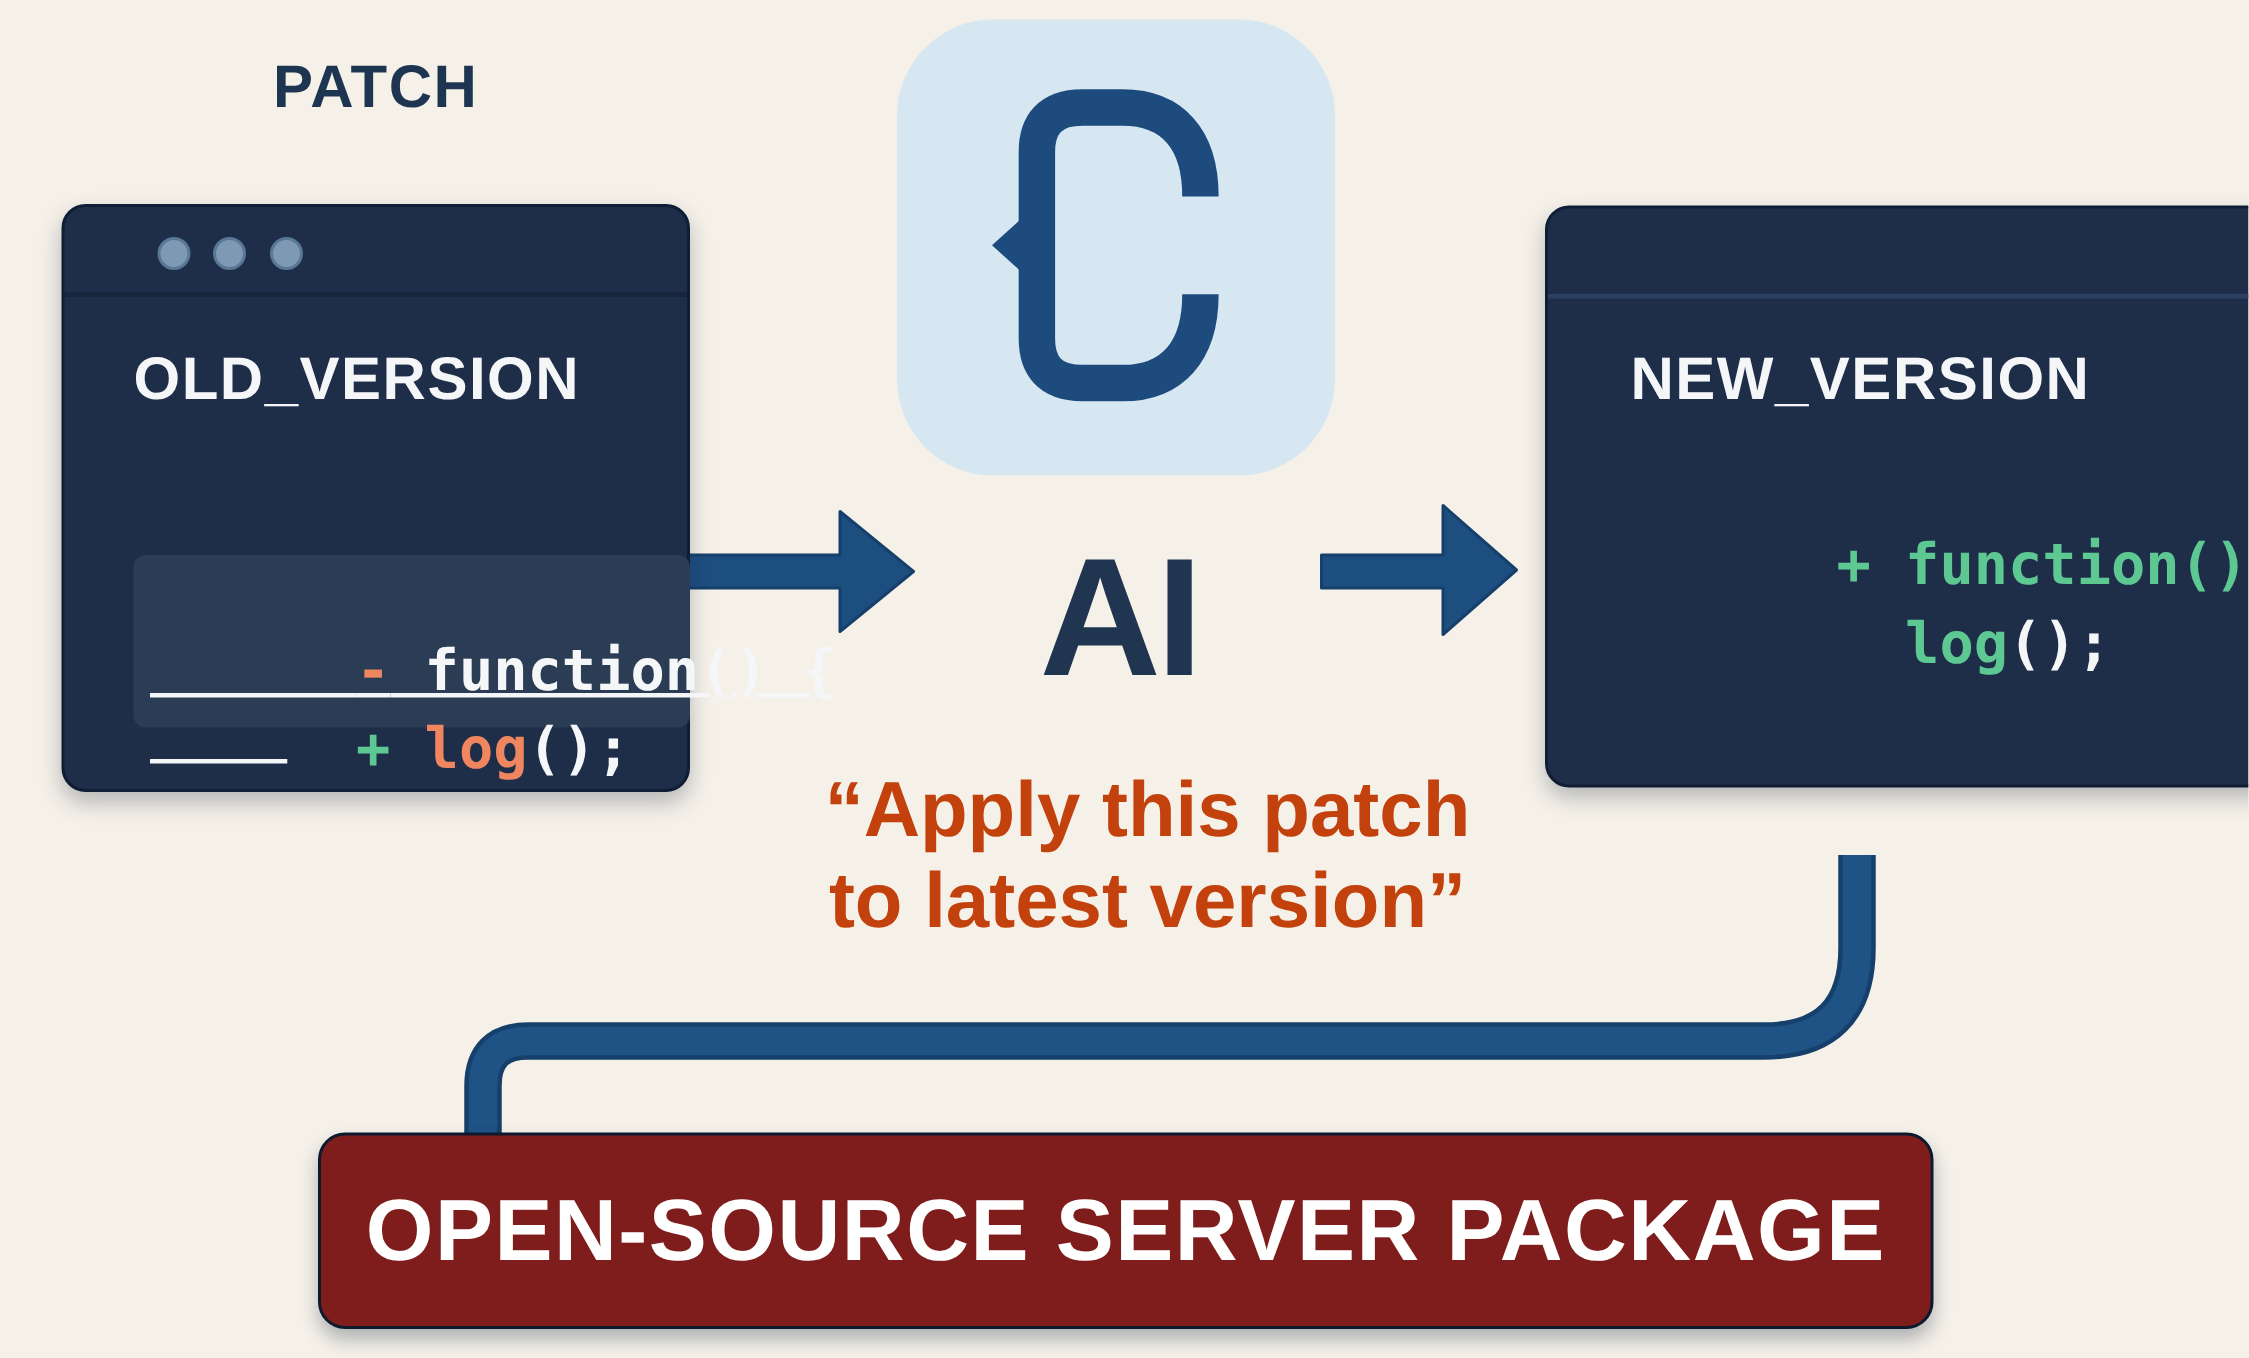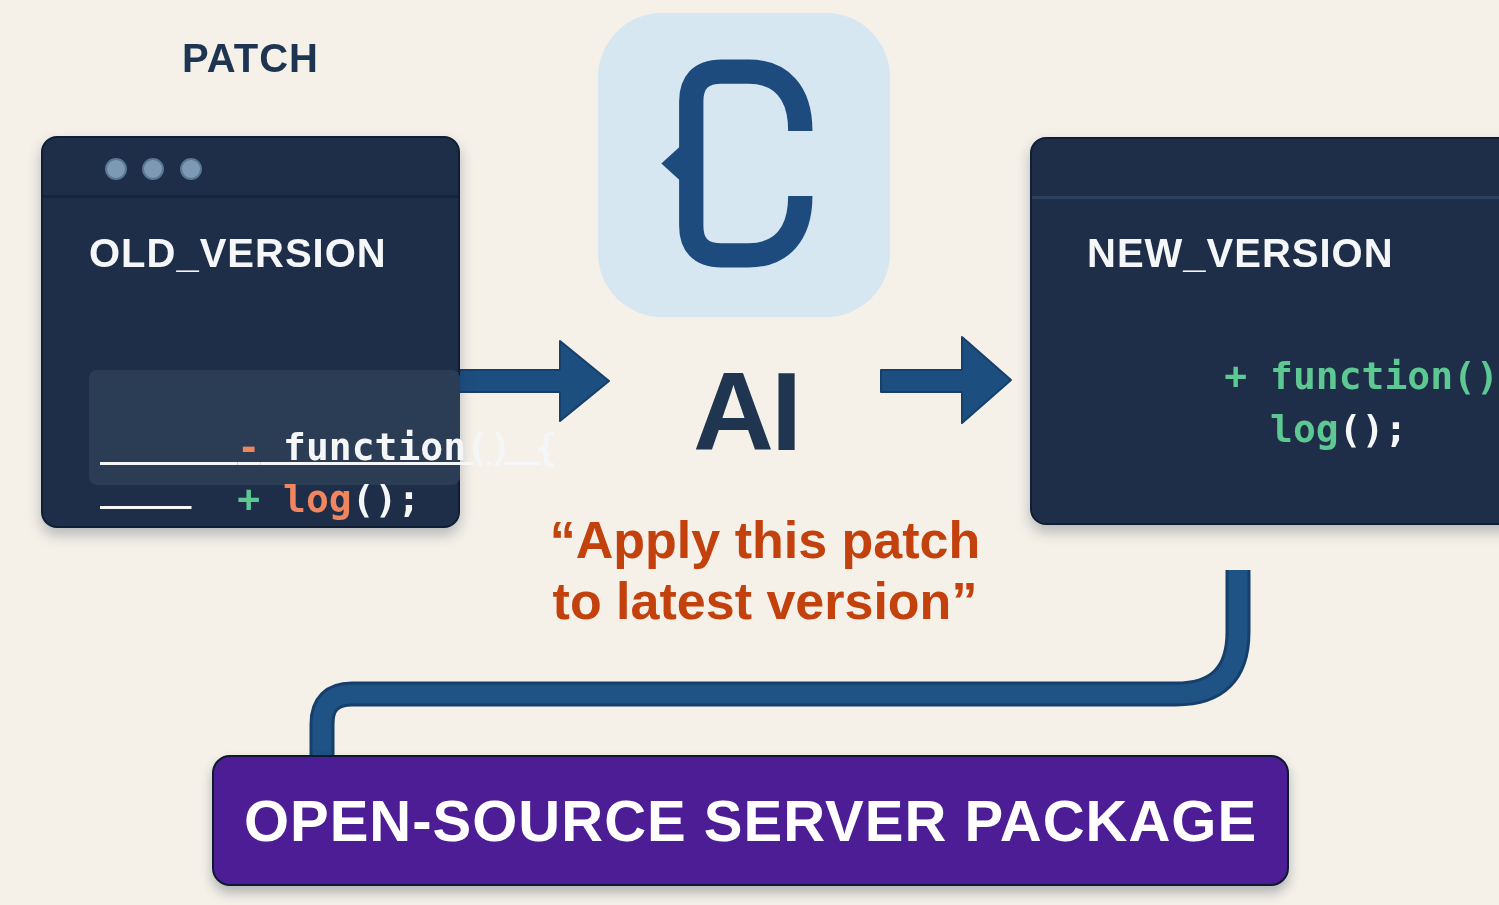--- a/index.html
+++ b/index.html
@@ -41,21 +41,21 @@
 
   #ai-icon-tile{position:absolute;left:598px;top:13px;width:292px;height:304px;border-radius:64px;
                 background:#d6e7f2;z-index:2;display:flex;align-items:center;justify-content:center;}
   #ai-label{position:absolute;left:646px;top:322px;width:200px;text-align:center;z-index:2;
             font-size:112px;line-height:112px;font-weight:700;letter-spacing:-3px;color:#20354f;margin-top:34px;}
 
   #quote{position:absolute;left:465px;top:510px;width:600px;z-index:2;text-align:center;
          font-size:52px;line-height:61px;font-weight:700;color:#c2410c;}
 
   #package-box{position:absolute;left:212px;top:755px;width:1077px;height:131px;z-index:2;
-               background:#4c1d95;border:2px solid #0d1a2e;border-radius:18px;box-sizing:border-box;
+               background:#7f1d1d;border:2px solid #0d1a2e;border-radius:18px;box-sizing:border-box;
                box-shadow:0 7px 12px rgba(20,35,60,.3);
                display:flex;align-items:center;justify-content:center;}
   #package-label{color:#ffffff;font-weight:700;font-size:58px;letter-spacing:1px;}
 </style>
 </head>
 <body>
 
 <div id="canvas">
 
   <svg id="lines-layer" width="1499" height="905" viewBox="0 0 1499 905">

